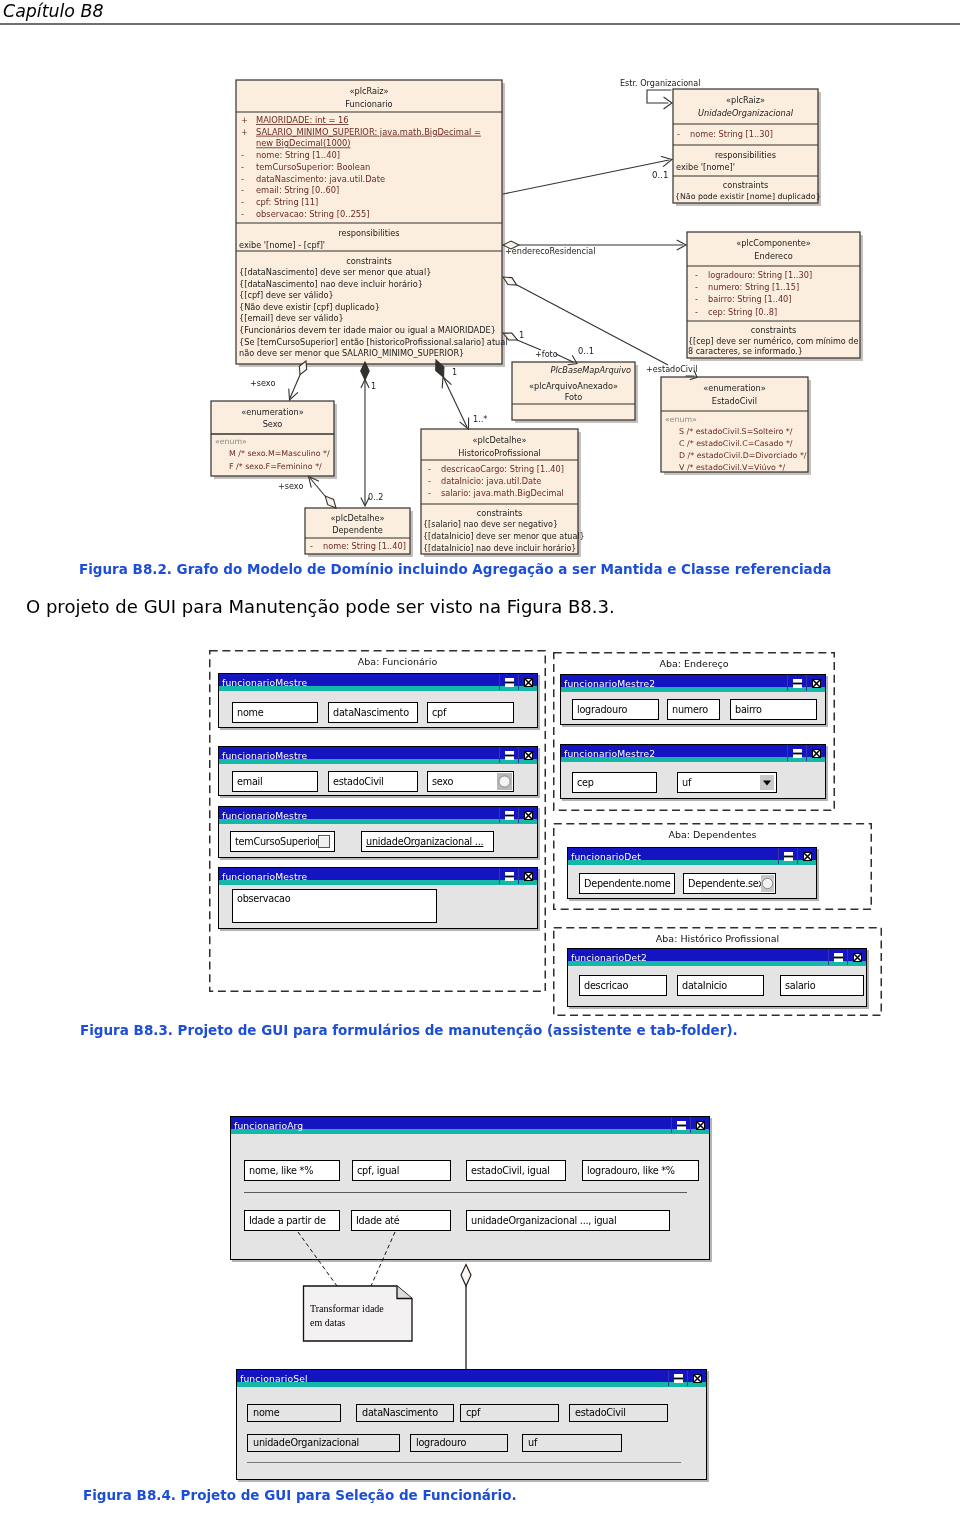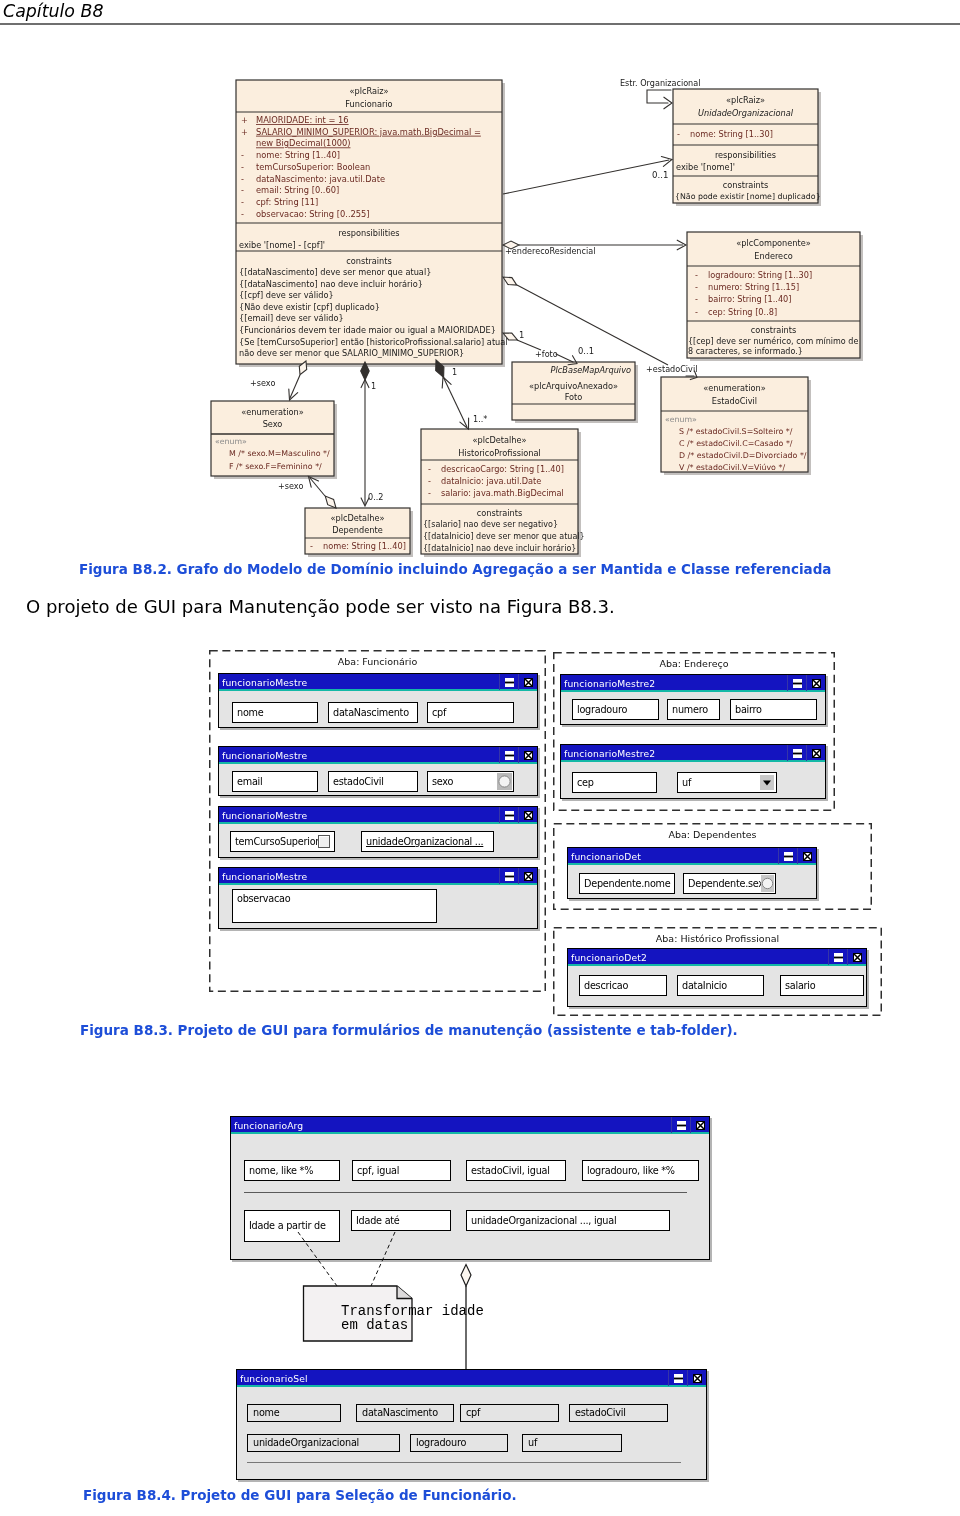--- a/index.html
+++ b/index.html
@@ -22,32 +22,32 @@
 
   
   .mock{position:absolute;}
   .dash{position:absolute;box-sizing:border-box;}
   .dash svg{display:block;}
   .tabtitle{position:absolute;font-family:"DejaVu Sans",sans-serif;font-size:9.5px;
             color:#111;text-align:center;white-space:nowrap;}
   .win{position:absolute;box-sizing:border-box;background:#e4e4e4;
        border:1px solid #000;box-shadow:2px 2px 0 0 #b4b4b4;}
   .tbar{position:absolute;left:0;top:0;height:17px;background:#1414c0;box-sizing:border-box;
-        border-bottom:2px solid #14b8a6;}
+        border-bottom:5px solid #14b8a6;}
   .tbar .ttl{position:absolute;left:3px;top:3px;color:#fff;font-size:9.2px;
              font-family:"DejaVu Sans",sans-serif;white-space:nowrap;letter-spacing:.15px;}
   .btnsep{position:absolute;top:0;width:1px;background:#3535a8;height:16px;}
   .tbtn{position:absolute;top:4px;width:9px;height:9px;overflow:visible;line-height:0;}
   .fld{position:absolute;box-sizing:border-box;background:#fff;border:1px solid #000;
        font-family:"DejaVu Sans",sans-serif;font-size:9.7px;color:#000;letter-spacing:-0.25px;
        padding-left:4px;line-height:1;white-space:nowrap;display:flex;align-items:center;}
   .fldg{position:absolute;box-sizing:border-box;background:#e4e4e4;border:1px solid #000;
        font-family:"DejaVu Sans",sans-serif;font-size:9.7px;color:#000;letter-spacing:-0.25px;
        padding-left:5px;line-height:1;white-space:nowrap;display:flex;align-items:center;}
-  .note{position:absolute;font-family:Liberation Mono, monospace;font-size:14px;color:#000;white-space:nowrap;margin-left:31px;}
+  .note{position:absolute;font-family:Liberation Serif, serif;font-size:10px;color:#000;white-space:nowrap;}
   .hrline{position:absolute;height:1px;background:#555;}
 </style>
 </head>
 <body>
 
 <div class="pg">
 
   <div id="hdr">Capítulo B8</div>
   <div id="hdrrule"></div>
 
@@ -231,21 +231,21 @@
   <div class="cap" style="left:79px;top:561px;">Figura B8.2. Grafo do Modelo de Domínio incluindo Agregação a ser Mantida e Classe referenciada</div>
 
   <div class="para" style="left:26px;top:596px;">O projeto de GUI para Manutenção pode ser visto na Figura B8.3.</div>
 
   <div class="mock" id="gui3" style="left:0;top:0;width:960px;height:1516px;">
       <div class="dash" style="left:209px;top:650px;width:337px;height:342px;">
         <svg width="337" height="342">
           <rect x="0.75" y="0.75" width="335.5" height="340.5" fill="none" stroke="#2e2e2e" stroke-width="1.5" stroke-dasharray="8 4.6"></rect>
         </svg>
       </div>
-      <div class="tabtitle" style="left:209px;top:656px;width:337px;">Aba: Funcionário</div>
+      <div class="tabtitle" style="left:209px;top:656px;width:337px;padding-left:20px;">Aba: Funcionário</div>
       <div class="win" style="left:218px;top:673px;width:320px;height:55px;">
         <div class="tbar" style="width:318px;">
           <div class="ttl">funcionarioMestre</div>
           <div class="btnsep" style="left:280px;"></div>
           <div class="btnsep" style="left:299px;"></div>
           <div class="tbtn" style="left:286px;">
             <svg width="9" height="9" viewBox="0 0 9 9" style="display:block">
               <rect x="0" y="0" width="9" height="9" fill="#fff"></rect>
               <rect x="0" y="3.6" width="9" height="1.8" fill="#000"></rect>
             </svg>
@@ -512,21 +512,21 @@
         <div class="fld" style="left:121px;top:43px;width:99px;height:21px;">
           <span>cpf, igual</span>
         </div>
         <div class="fld" style="left:235px;top:43px;width:100px;height:21px;">
           <span>estadoCivil, igual</span>
         </div>
         <div class="fld" style="left:351px;top:43px;width:117px;height:21px;">
           <span>logradouro, like *%</span>
         </div>
         <div class="hrline" style="left:13px;top:75px;width:443px;background:#5a5a5a;"></div>
-        <div class="fld" style="left:13px;top:93px;width:96px;height:32px;">
+        <div class="fld" style="left:13px;top:93px;width:96px;height:21px;">
           <span>Idade a partir de</span>
         </div>
         <div class="fld" style="left:120px;top:93px;width:100px;height:21px;">
           <span>Idade até</span>
         </div>
         <div class="fld" style="left:235px;top:93px;width:204px;height:21px;">
           <span>unidadeOrganizacional ..., igual</span>
         </div>
       </div>
       <div style="position:absolute;left:290px;top:1228px;width:210px;height:150px;">

